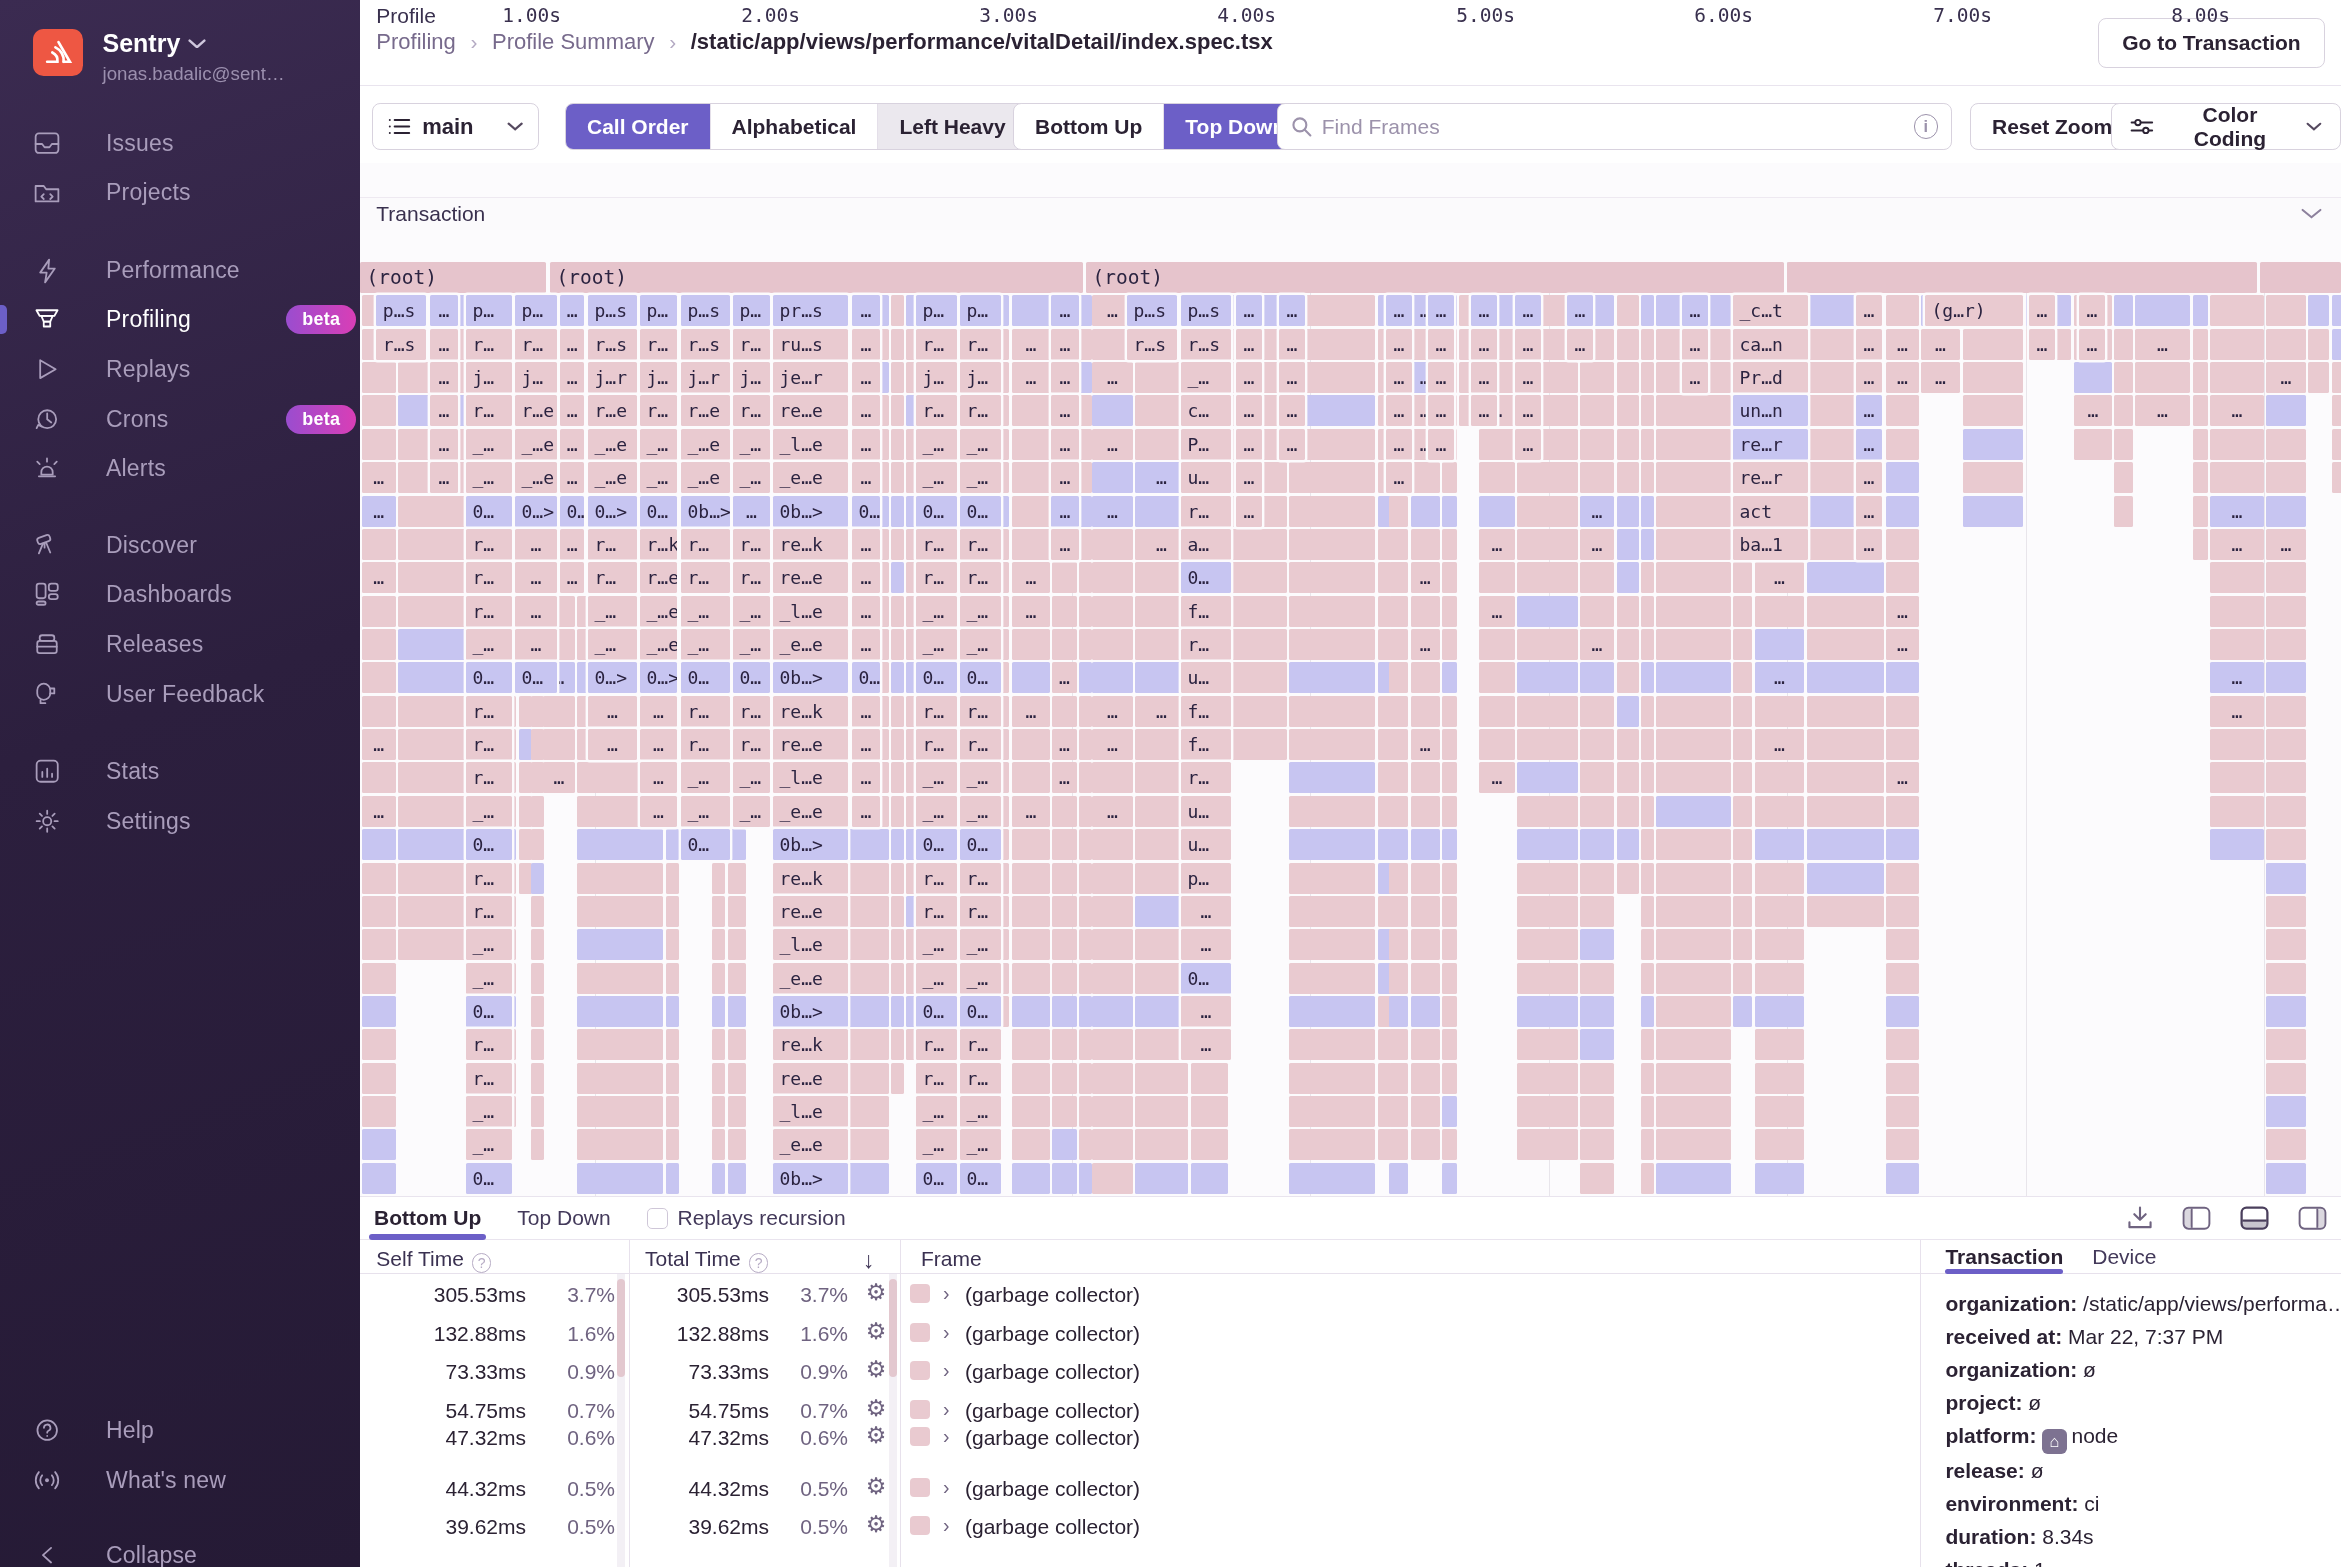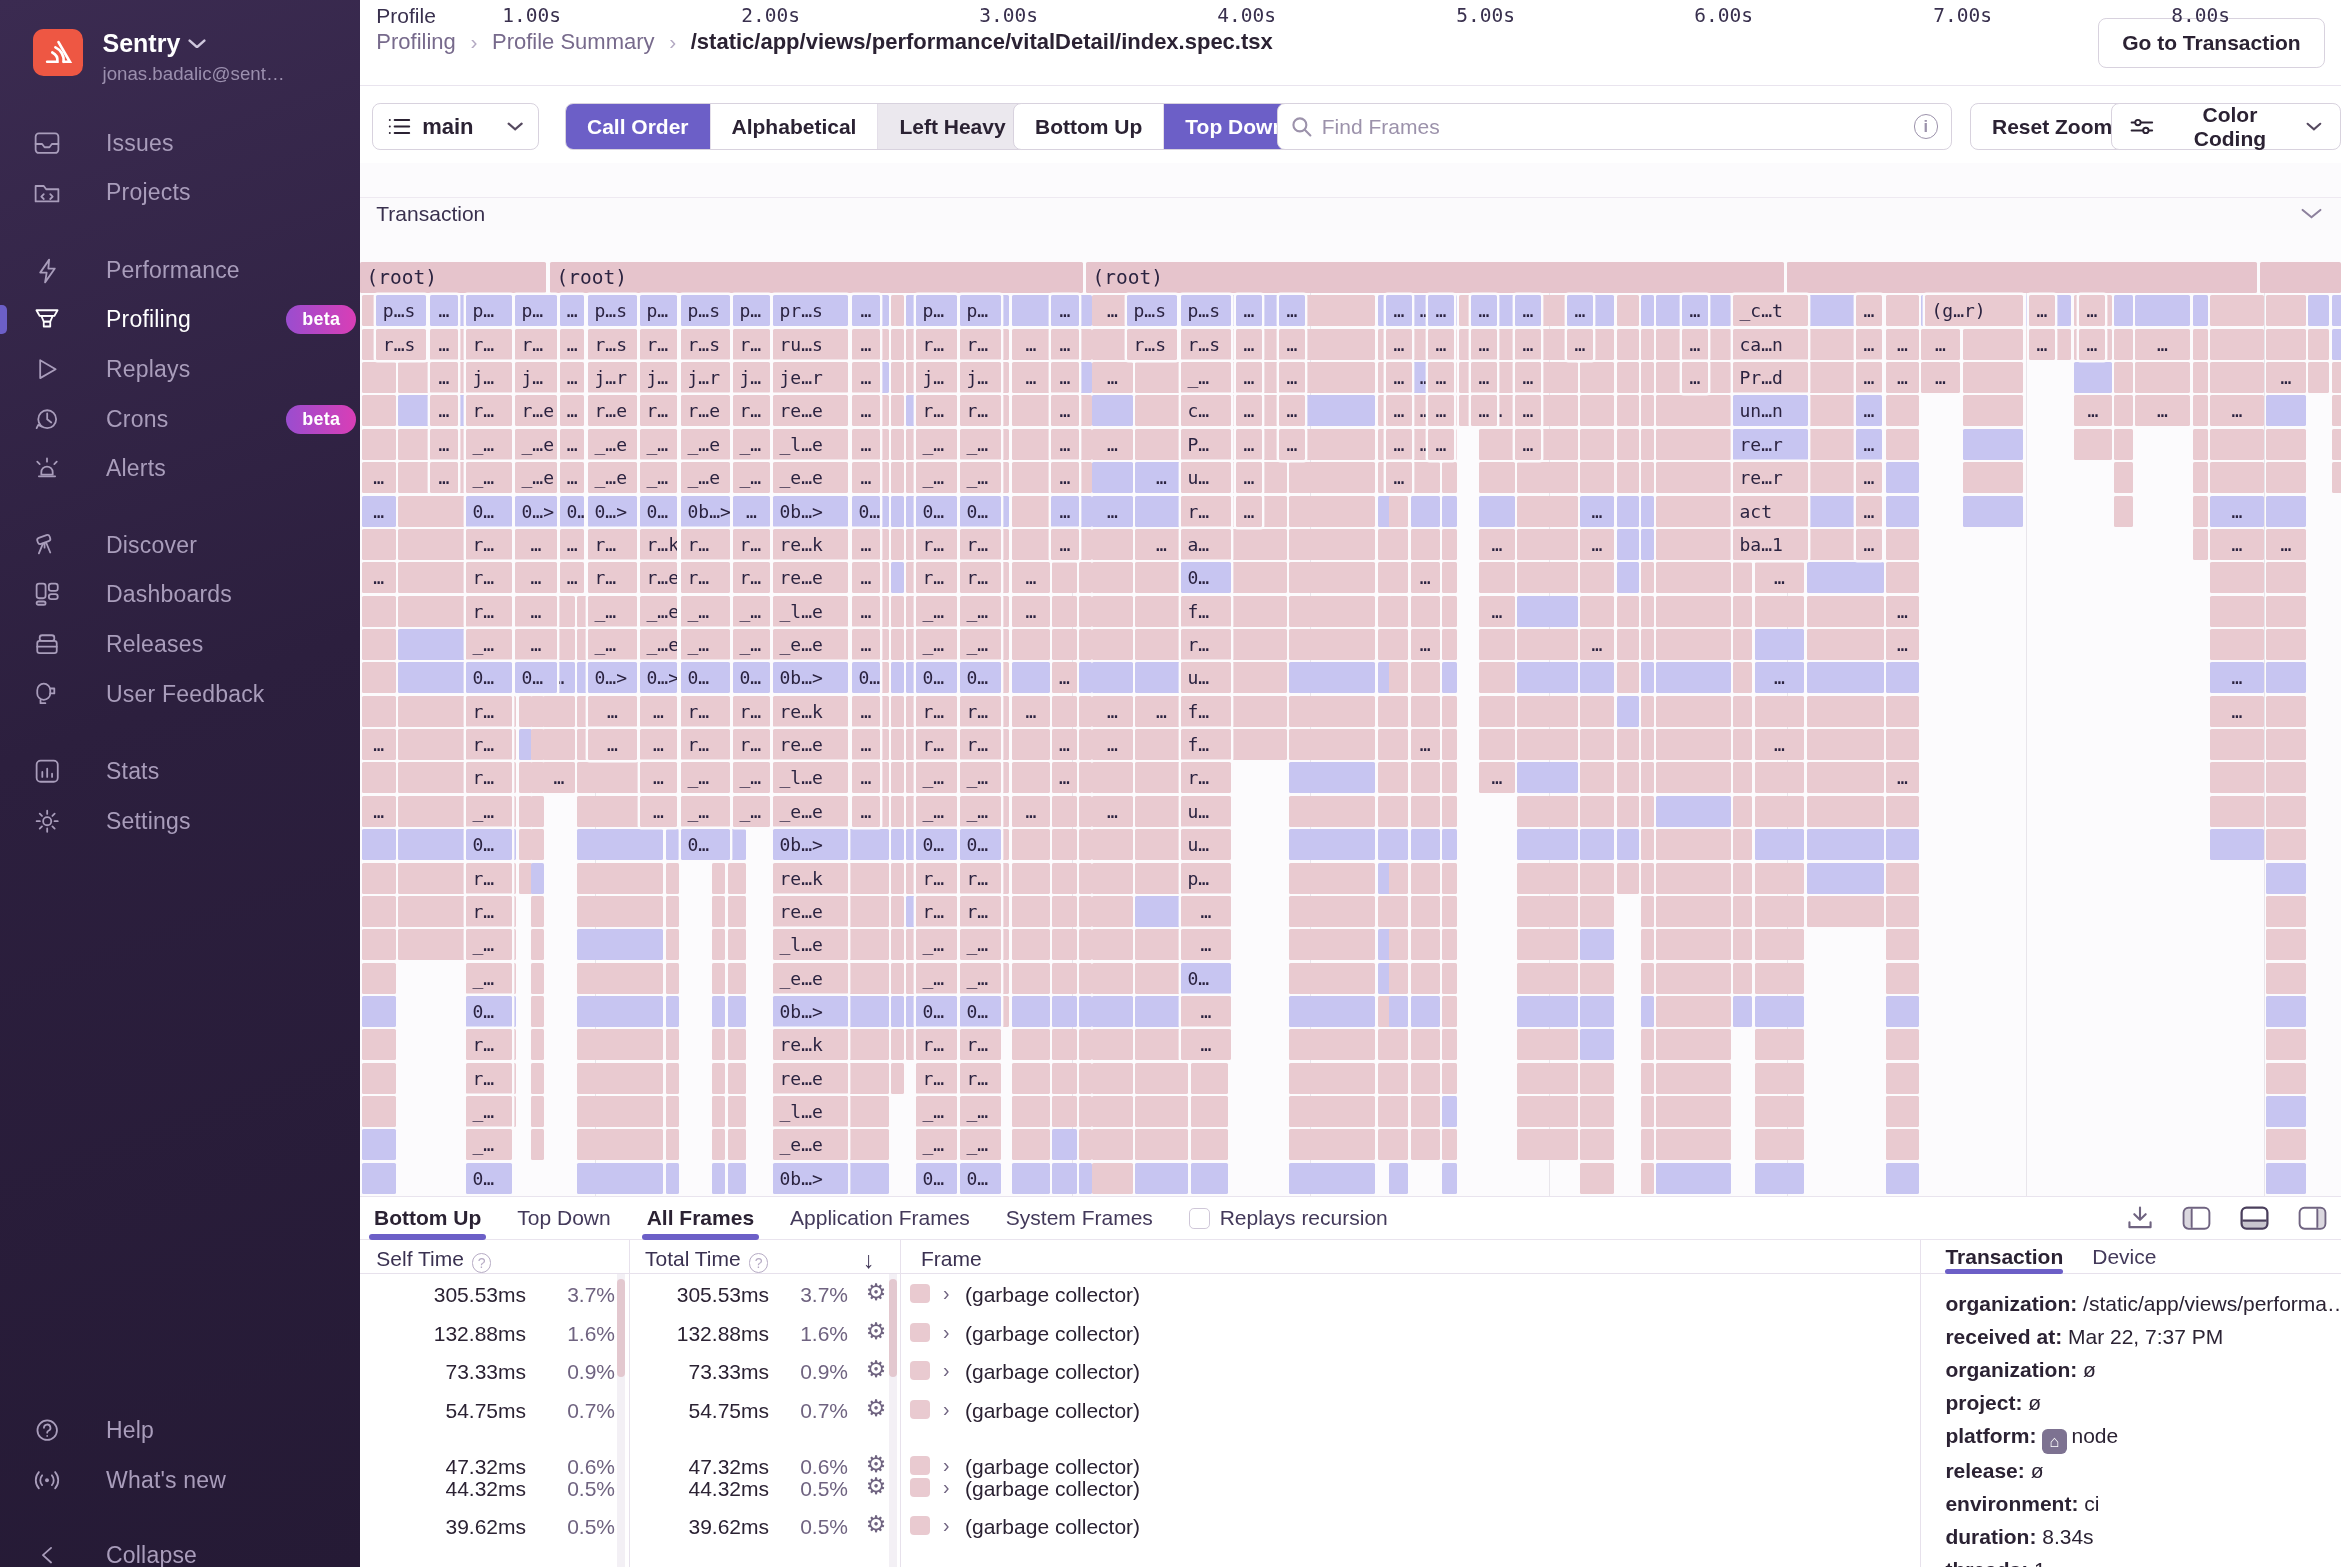--- a/index.html
+++ b/index.html
@@ -1721,25 +1721,20 @@
       <div class="fcell pinkc lab ctr" style="left: 1669px; top: 67px; width: 26px;">…</div>
       <div class="fcell pinkc lab ctr" style="left: 1719px; top: 33px; width: 26px;">…</div>
       <div class="fcell pinkc lab ctr" style="left: 1719px; top: 67px; width: 26px;">…</div>
     </div>
 
   <div id="tabbar">
     <span id="view-tabs" style="display:flex;gap:36px">
         <span class="tab on">Bottom Up</span>
         <span class="tab">Top Down</span>
       </span>
-    <span id="filter-tabs" style="display:flex;gap:36px">
-        <span class="tab on">All Frames</span>
-        <span class="tab">Application Frames</span>
-        <span class="tab">System Frames</span>
-      </span>
     <span style="display:flex;align-items:center">
       <span class="cbx"></span>
       <span style="font-size:21px;color:#43395a">Replays recursion</span>
     </span>
     <span class="tb-icons">
       <svg width="26" height="24.4" viewBox="0 0 32 30" fill="none" stroke="#6f6380" stroke-width="2.6" stroke-linecap="round" stroke-linejoin="round">
           <line x1="16" y1="2" x2="16" y2="16"></line>
           <polyline points="9,10 16,17 23,10"></polyline>
           <path d="M3 20 v6 h26 v-6"></path>
         </svg>
@@ -1810,21 +1805,21 @@
         <div class="trow" style="top: 116px; text-decoration: underline;">
           <span class="tnum" style="left:0;width:166px">54.75ms</span>
           <span class="tpct" style="left:174px;width:81px">0.7%</span>
           <span class="tnum" style="left:269px;width:140px">54.75ms</span>
           <span class="tpct" style="left:417px;width:71px">0.7%</span>
           <span class="gear">⚙</span>
           <span class="fswatch"></span>
           <span class="fchev">›</span>
           <span class="fname">(garbage collector)</span>
         </div>
-        <div class="trow" style="top: 172px;">
+        <div class="trow" style="top: 143px;">
           <span class="tnum" style="left:0;width:166px">47.32ms</span>
           <span class="tpct" style="left:174px;width:81px">0.6%</span>
           <span class="tnum" style="left:269px;width:140px">47.32ms</span>
           <span class="tpct" style="left:417px;width:71px">0.6%</span>
           <span class="gear">⚙</span>
           <span class="fswatch"></span>
           <span class="fchev">›</span>
           <span class="fname">(garbage collector)</span>
         </div>
         <div class="trow" style="top: 194px;">

